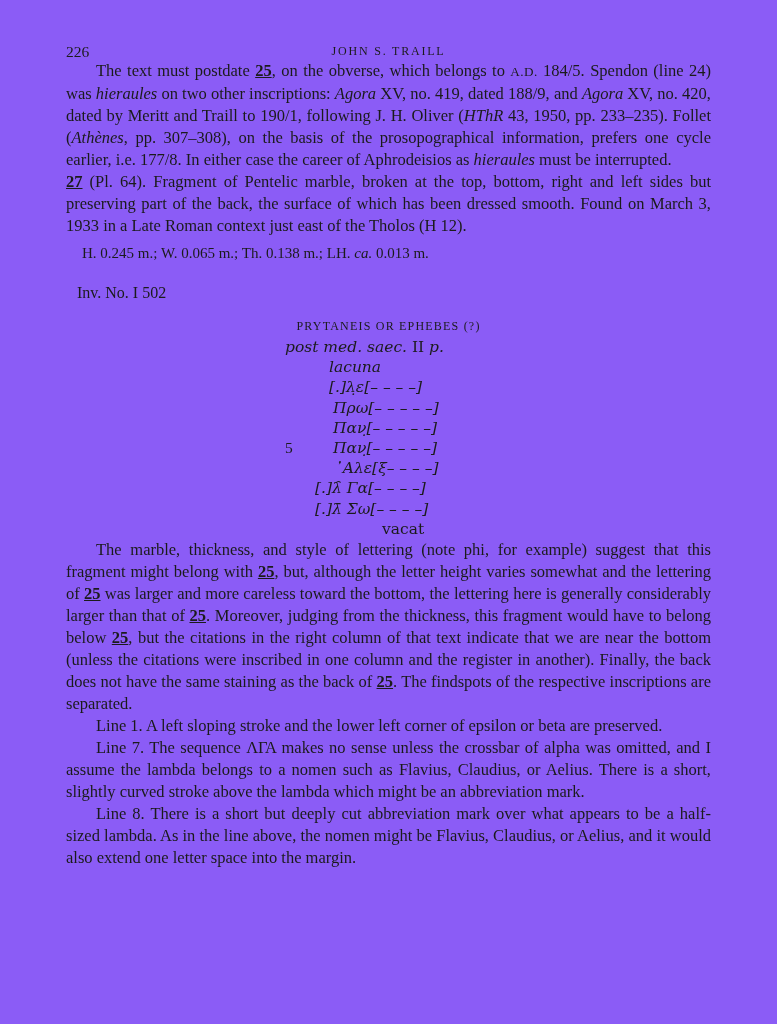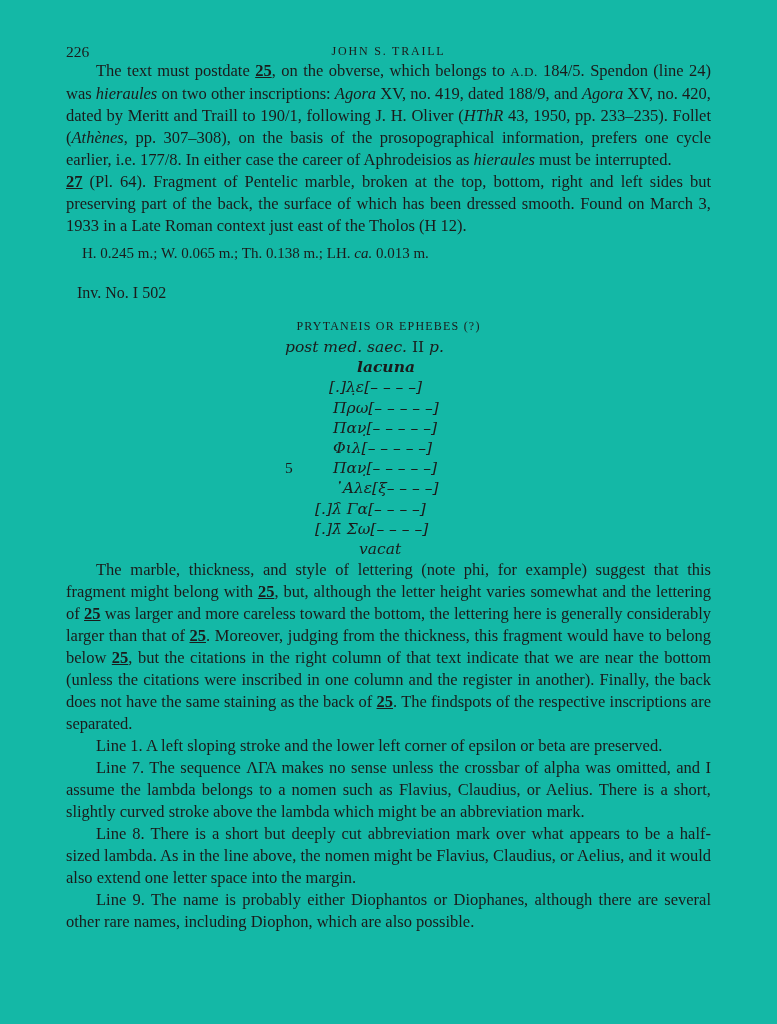--- a/index.html
+++ b/index.html
@@ -1,19 +1,19 @@
 <!DOCTYPE html>
 <html><head>
 <meta charset="utf-8">
 <style>
   html,body{margin:0;padding:0;background:#e8e6e0;}
   .sheet{
     position:relative;
     width:777px;height:1024px;
-    background:#14b8a6;
+    background:#8b5cf6;
     color:#1b1b1b;
     font-family:"Liberation Serif",serif;
     font-size:16.5px;
     line-height:22px;
     padding:40px 66px 0 66px;
     box-sizing:border-box;
     overflow:hidden;
   }
   .pagehead{position:relative;height:20px;}
   .pageno{position:absolute;left:0;top:1px;font-size:15.5px;}
@@ -21,22 +21,22 @@
   p.body{margin:0;text-align:justify;}
   p.indent{text-indent:30px;}
   .p1{margin-top:28px;}
   .p2{margin-top:11px;}
   .meas{margin-top:6px;padding-left:16px;font-size:15px;line-height:20px;}
   .inv{margin-top:19px;padding-left:11px;font-size:16px;line-height:21px;}
   .insc-title{margin-top:12px;text-align:center;font-size:12px;letter-spacing:1.2px;}
   .insc{margin-left:219px;font-family:"DejaVu Serif",serif;font-size:15.5px;line-height:20.2px;}
   .insc .date{font-style:italic;}
   .insc .date .s-rm{font-style:normal;}
-  .lacuna{margin-left:72px;font-style:italic;font-weight:bold;}
-  .vacat{margin-left:74px;font-style:italic;}
+  .lacuna{margin-left:44px;font-style:italic;}
+  .vacat{margin-left:97px;}
   .insc-line{display:flex;gap:20px;}
   .insc-line .num{flex:0 0 28px;width:28px;font-family:"Liberation Serif",serif;font-style:normal;}
   .insc-line .grk{font-style:italic;white-space:pre;}
   .o1{margin-left:-4px;}
   .o6{margin-left:2px;}
   .o78{margin-left:-18px;text-align:center;}
   .o9{margin-left:2px;}
   .p3{margin-top:22px;}
   .s-i{font-style:italic;}
   .s-b{font-weight:700;text-decoration:underline;}
@@ -72,24 +72,20 @@
     </div>
     <div class="insc-line">
       <span class="num"></span>
       <span class="grk">Πρω[– – – – –]</span>
     </div>
     <div class="insc-line">
       <span class="num"></span>
       <span class="grk">Παν̣[– – – – –]</span>
     </div>
     <div class="insc-line">
-      <span class="num"></span>
-      <span class="grk">Φιλ[– – – – –]</span>
-    </div>
-    <div class="insc-line">
       <span class="num">5</span>
       <span class="grk">Παν̣[– – – – –]</span>
     </div>
     <div class="insc-line">
       <span class="num"></span>
       <span class="grk o6">᾿Αλε[ξ– – – –]</span>
     </div>
     <div class="insc-line">
       <span class="num"></span>
       <span class="grk o78">[.]λ̑ Γα[– – – –]</span>
@@ -99,15 +95,14 @@
       <span class="grk o78">[.]λ̄ Σω[– – – –]</span>
     </div>
 
     <div class="vacat">vacat</div>
   </div>
 
   <p class="body indent p3"><span>The marble, thickness, and style of lettering (note phi, for example) suggest that this fragment might belong with </span><span class="s-b">25</span><span>, but, although the letter height varies somewhat and the lettering of </span><span class="s-b">25</span><span> was larger and more careless toward the bottom, the lettering here is generally considerably larger than that of </span><span class="s-b">25</span><span>. Moreover, judging from the thickness, this fragment would have to belong below </span><span class="s-b">25</span><span>, but the citations in the right column of that text indicate that we are near the bottom (unless the citations were inscribed in one column and the register in another). Finally, the back does not have the same staining as the back of </span><span class="s-b">25</span><span>. The findspots of the respective inscriptions are separated.</span></p>
   <p class="body indent"><span>Line 1. A left sloping stroke and the lower left corner of epsilon or beta are preserved.</span></p>
   <p class="body indent"><span>Line 7. The sequence ΛΓΑ makes no sense unless the crossbar of alpha was omitted, and I assume the lambda belongs to a nomen such as Flavius, Claudius, or Aelius. There is a short, slightly curved stroke above the lambda which might be an abbreviation mark.</span></p>
   <p class="body indent"><span>Line 8. There is a short but deeply cut abbreviation mark over what appears to be a half-sized lambda. As in the line above, the nomen might be Flavius, Claudius, or Aelius, and it would also extend one letter space into the margin.</span></p>
-  <p class="body indent"><span>Line 9. The name is probably either Diophantos or Diophanes, although there are several other rare names, including Diophon, which are also possible.</span></p>
 
 </div>
 
 </body></html>

